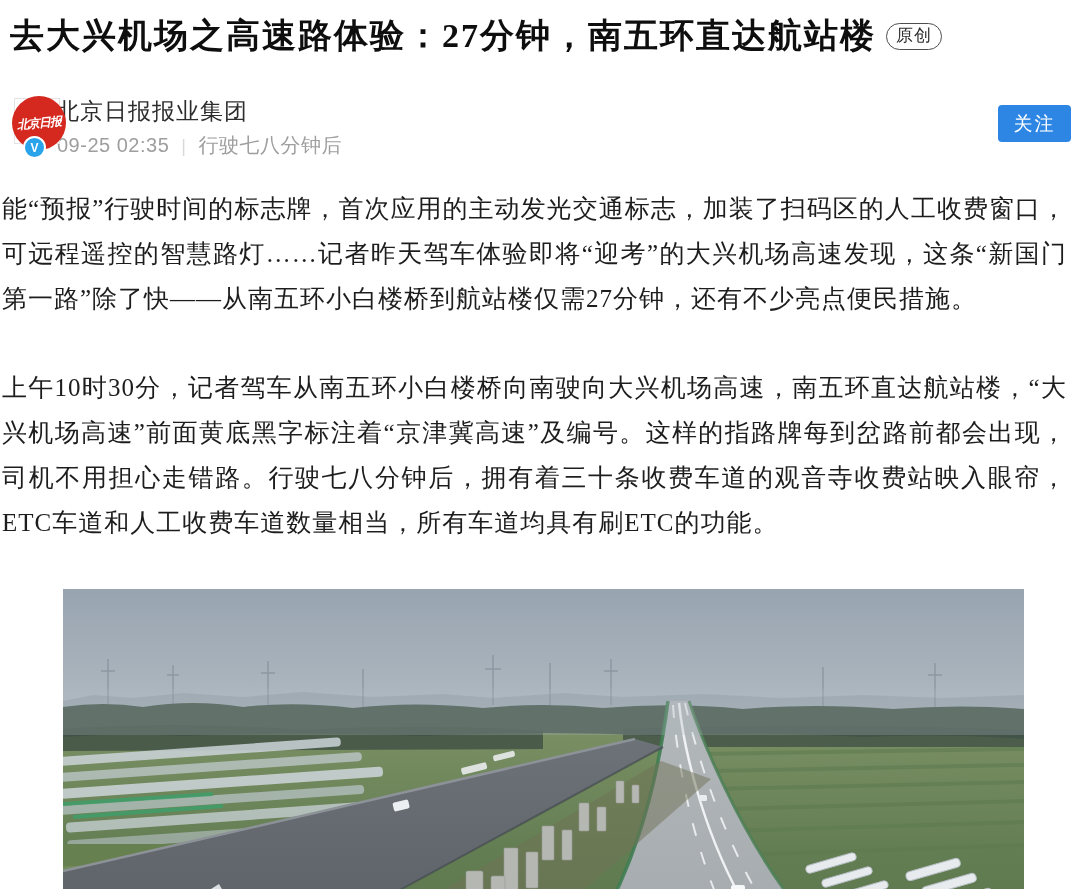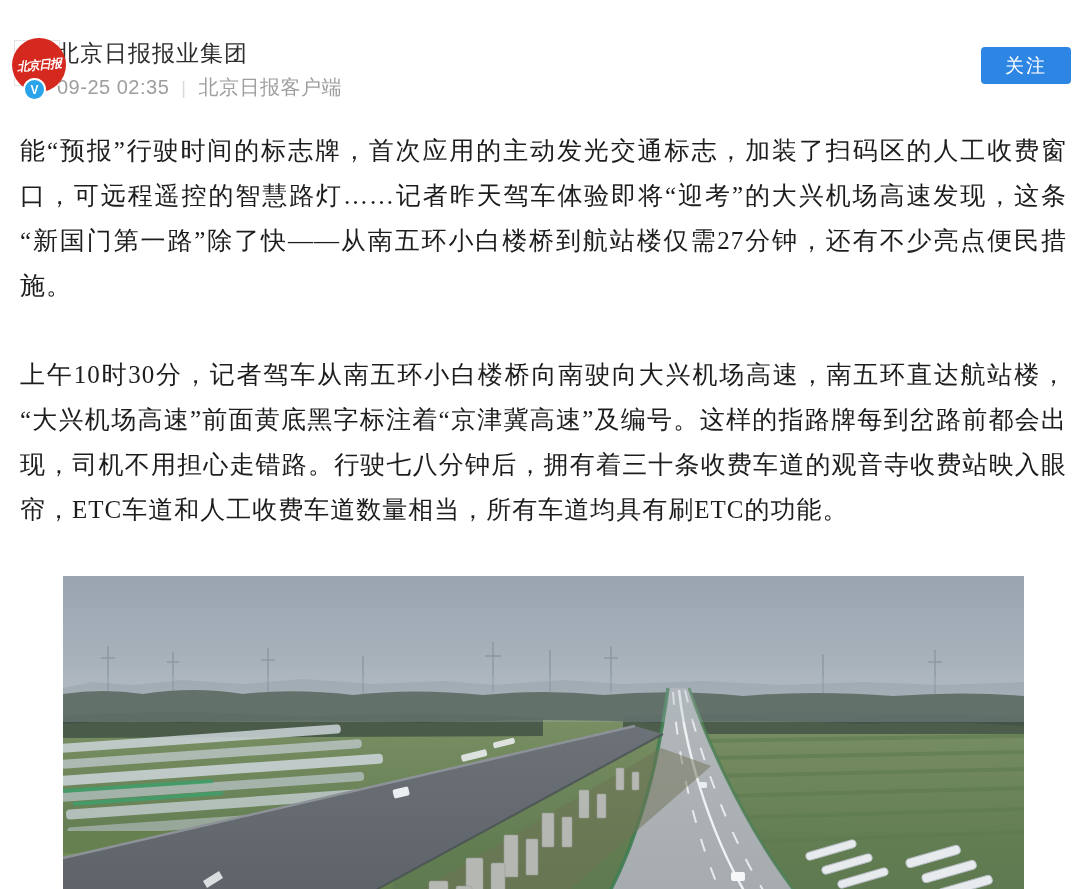--- a/index.html
+++ b/index.html
@@ -62,53 +62,56 @@
   .pub-name{
     position:absolute;left:42px;top:0;z-index:0;
     font-size:23px;color:#2d2d2d;letter-spacing:1px;cursor:pointer;
   }
   .meta-sub{
     position:absolute;left:43px;top:36px;z-index:0;
     font-size:20px;color:#9e9e9e;letter-spacing:0.5px;
   }
   .meta-divider{color:#d9d9d9;margin:0 12px;font-size:18px;}
   .follow-btn{
-    position:absolute;right:0;top:9px;width:90px;height:37px;
+    position:absolute;right:0;top:9px;width:73px;height:37px;
     background:#2e86e4;color:#fff;border:none;border-radius:4px;
     font-size:19px;letter-spacing:2px;cursor:pointer;
     font-family:"Liberation Sans",sans-serif;
   }
 
   
-  .article{margin:0 20px 0 20px;}
+  .article{margin:0 20px 0 2px;}
   .article p{
     font-family:"Liberation Serif","DejaVu Serif",serif;
     font-size:25px;
     line-height:45px;
     letter-spacing:1px;
     text-align:justify;
     color:#1d1d1d;
     margin:0 0 44px 0;
   }
   .article p:first-child{margin-top:26px;}
 
   
   .photo-wrap{width:961px;margin:24px auto 0 auto;line-height:0;cursor:pointer;}
   .photo-wrap svg{display:block;}
 </style>
 </head>
 <body>
 
 <div class="page">
 
+  <h1 class="title">
+    <span>去大兴机场之高速路体验：27分钟，南五环直达航站楼</span><span class="orig-badge">原创</span>
+  </h1>
 
   <div class="meta">
     <span class="pub-name">北京日报报业集团</span>
     <div class="meta-sub">
-      <span>09-25 02:35</span><span class="meta-divider">|</span><span>北京日报客户端</span>
+      <span>09-25 02:35</span><span class="meta-divider">|</span><span>行驶七八分钟后</span>
     </div>
     <div class="avatar-frame"></div>
     <div class="avatar">
       <span class="logo-text">北京日报</span>
     </div>
     <div class="v-badge">V</div>
     <button class="follow-btn">关注</button>
   </div>
 
   <div class="article">

